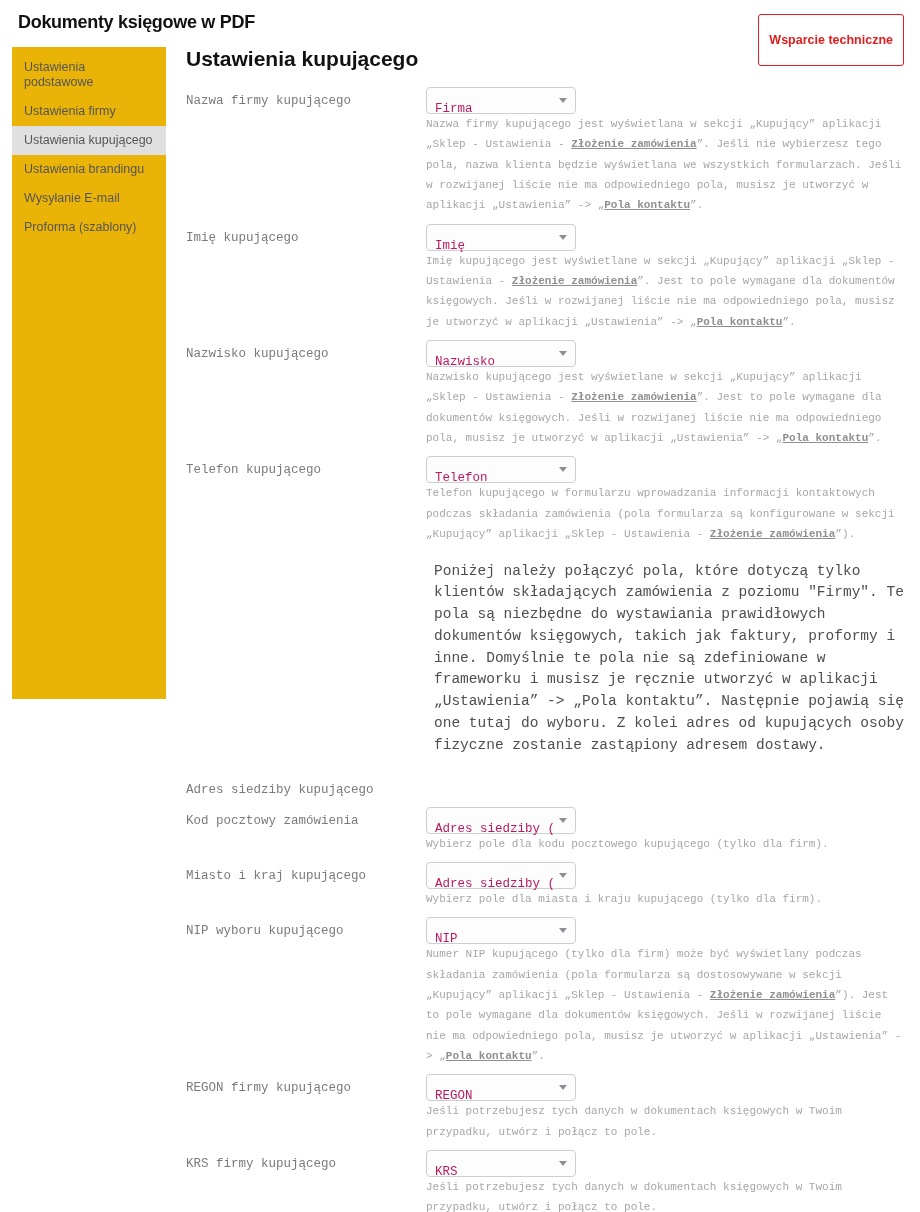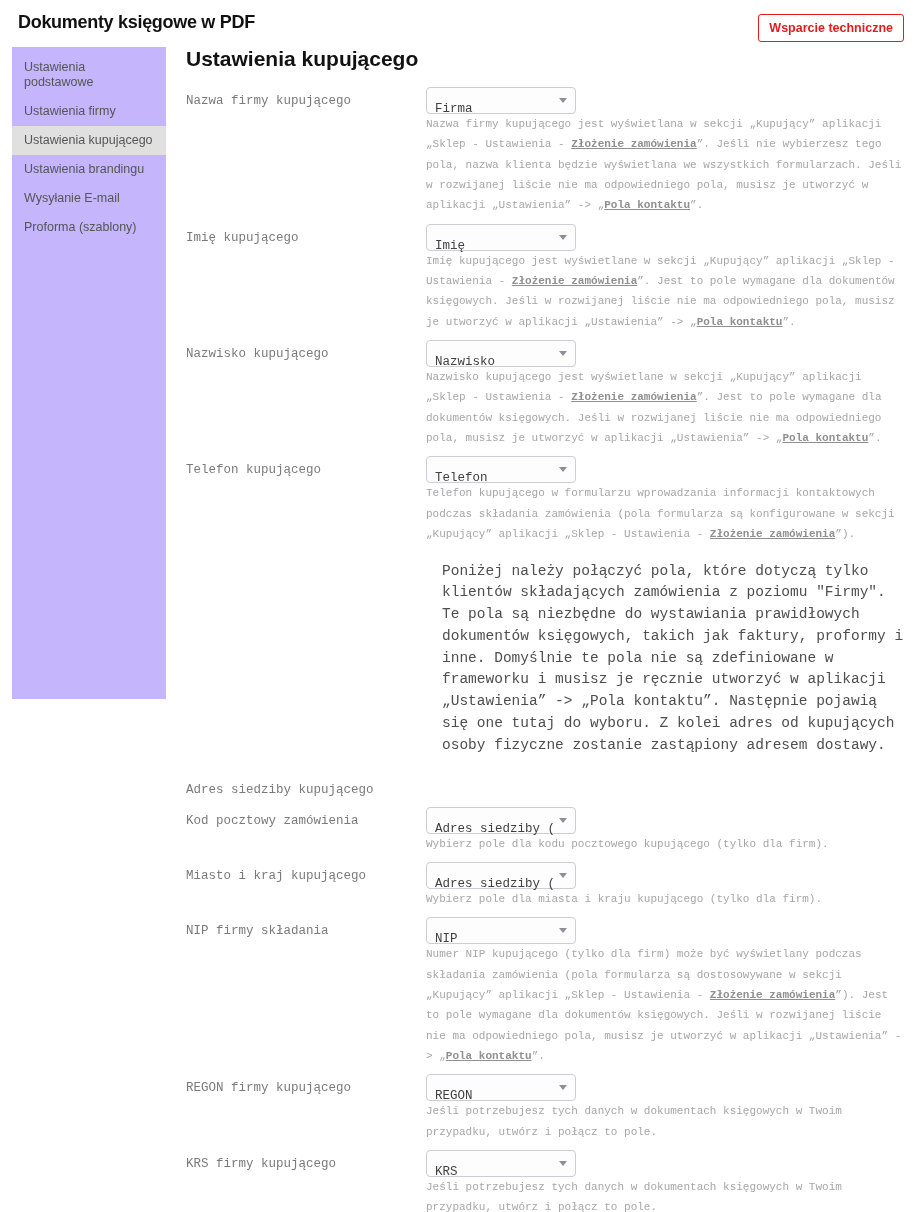--- a/index.html
+++ b/index.html
@@ -10,56 +10,56 @@
     color:#333;
   }
   .header { position:relative; padding:12px 18px 8px 18px; }
   .page-title {
     margin:0; font-size:18px; font-weight:bold; color:#111; letter-spacing:-0.3px;
   }
   .support-btn {
     position:absolute; right:16px; top:14px;
     background:#fff; border:1px solid #e21d1d; border-radius:3px;
     color:#e21d1d; font-family:inherit; font-weight:bold; font-size:12.5px;
-    padding:6px 10px; cursor:pointer;
+    padding:18px 10px; cursor:pointer;
   }
   .content { display:flex; align-items:flex-start; padding:6px 14px 24px 12px; }
   .sidebar {
-    width:154px; flex-shrink:0; background:#c4b5fd; min-height:652px; padding:6px 0;
+    width:154px; flex-shrink:0; background:#eab308; min-height:652px; padding:6px 0;
   }
   .side-item {
     font-size:12.5px; color:#555; padding:7px 12px; cursor:pointer; line-height:1.2;
   }
   .side-item.active { background:#e0e0e0; }
   .main { flex:1; padding-left:20px; padding-top:0; }
   .section-title { margin:0 0 16px 0; font-size:21px; font-weight:bold; color:#111; }
   .row { display:flex; margin-bottom:8px;font-family:Liberation Mono, monospace; }
   .row .label {
     width:240px; flex-shrink:0; font-size:12.5px; color:#7a7a7a; padding-top:6px; line-height:1.3;
   }
   .control { flex:1; max-width:484px; }
   .select {
     width:150px; height:27px; border:1px solid #ccced3; border-radius:4px;
     background:#fdfdfe; display:flex; align-items:center; justify-content:space-between;
     padding:0 8px; cursor:pointer;
   }
   .sel-val {
-    font-size:12.5px; color:#404040; white-space:nowrap; overflow:hidden; flex:1;margin-top:17px;
+    font-size:12.5px; color:#be185d; white-space:nowrap; overflow:hidden; flex:1;margin-top:17px;
   }
   .arrow {
     width:0; height:0; margin-left:4px; flex-shrink:0;
     border-left:4px solid transparent; border-right:4px solid transparent;
     border-top:5px solid #8e8e96;
   }
   .help {
     font-size:11px; color:#a6a6a6; line-height:1.85; margin-top:0;
   }
   .hlink { color:#8f8f8f; font-weight:bold; text-decoration:underline; cursor:pointer; }
   .note {
-    font-size:14.5px; color:#4e4e4e; line-height:1.5; margin:8px 0 12px 16px;
+    font-size:14.5px; color:#4e4e4e; line-height:1.5; margin:8px 0 12px 8px;
   }
 </style>
 </head>
 <body>
 
 <div class="header">
   <h1 class="page-title">Dokumenty księgowe w PDF</h1>
   <button class="support-btn">Wsparcie techniczne</button>
 </div>
 
@@ -138,21 +138,21 @@
     <div class="label">Miasto i kraj kupującego</div>
     <div class="control">
       <div class="select">
         <span class="sel-val">Adres siedziby (Miasto, Kraj)</span>
         <span class="arrow"></span>
       </div>
       <div class="help">Wybierz pole dla miasta i kraju kupującego (tylko dla firm).</div>
     </div>
   </div>
         <div class="row">
-    <div class="label">NIP firmy składania</div>
+    <div class="label">NIP wyboru kupującego</div>
     <div class="control">
       <div class="select">
         <span class="sel-val">NIP</span>
         <span class="arrow"></span>
       </div>
       <div class="help">Numer NIP kupującego (tylko dla firm) może być wyświetlany podczas składania zamówienia (pola formularza są dostosowywane w sekcji „Kupujący” aplikacji „Sklep - Ustawienia - <span class="hlink">Złożenie zamówienia</span>”). Jest to pole wymagane dla dokumentów księgowych. Jeśli w rozwijanej liście nie ma odpowiedniego pola, musisz je utworzyć w aplikacji „Ustawienia” -&gt; „<span class="hlink">Pola kontaktu</span>”.</div>
     </div>
   </div>
         <div class="row">
     <div class="label">REGON firmy kupującego</div>

